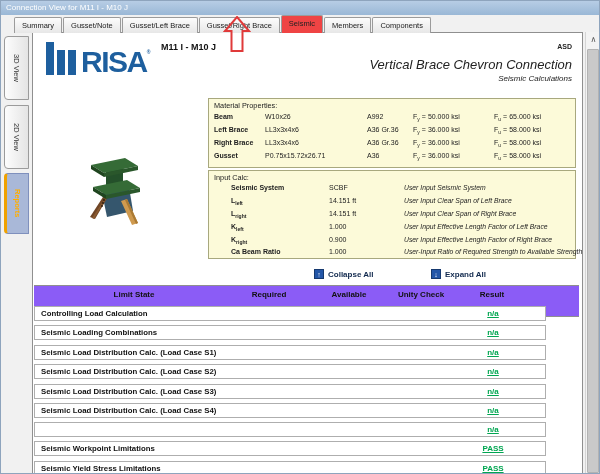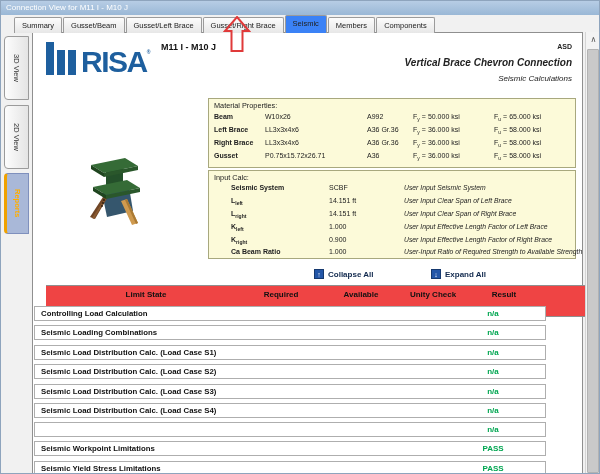--- a/index.html
+++ b/index.html
@@ -19,21 +19,21 @@
   .tabbar { position:absolute; left:0; top:14px; width:600px; height:17px; }
   .tabbar .tab {
     display:inline-block; height:16px; line-height:15px; margin-top:1px;
     padding:0 7px; font-size:7.5px; color:#222;
     background:linear-gradient(#fcfcfc,#e7e7e7);
     border:1px solid #9b9b9b; border-bottom:none;
     border-radius:2px 2px 0 0; margin-right:1px; cursor:default;
     position:relative; z-index:1; vertical-align:bottom;
   }
   .tabbar .tab.active {
-    background:#3b82f6; height:18px; line-height:16px; margin-top:0; z-index:4;
+    background:#ef4444; height:18px; line-height:16px; margin-top:0; z-index:4;
   }
   .tabbar .spacer { display:inline-block; width:13px; }
   
   .sidestrip { position:absolute; left:0; top:31px; width:31px; height:443px; background:#f1f1f1; }
   .vtab {
     position:absolute; left:3px; width:25px;
     writing-mode:vertical-rl; text-orientation:mixed;
     display:flex; align-items:center; justify-content:center;
     font-size:7.5px; color:#333;
     background:linear-gradient(to right,#fdfdfd,#e4e4e4);
@@ -71,21 +71,21 @@
   .logo .b1 { height:33px; }
   .logo .b2, .logo .b3 { height:25px; }
   .logo .risa {
     font-size:30px; font-weight:bold; color:#1e5f9e; letter-spacing:-1.5px;
     line-height:0.82; margin-left:2px;
   }
   .logo .reg { font-size:5px; color:#1e5f9e; vertical-align:18px; }
   .conn-id { position:absolute; left:160px; top:41px; font-size:9px; font-weight:bold; color:#111; }
   .hdr-right { position:absolute; right:27px; text-align:right; color:#222; }
   .asd  { top:42px; font-size:7px; font-weight:bold; }
-  .ctype{ top:56px; font-size:10px; font-weight:bold; font-style:italic; }
+  .ctype{ top:56px; font-size:13px; font-weight:normal; font-style:italic; }
   .calc { top:73px; font-size:8px; font-style:italic; }
   
   .red-arrow { position:absolute; left:222px; top:15px; z-index:6; }
   
   .view3d { position:absolute; left:80px; top:156px; }
   
   .ybox {
     position:absolute; left:207px; width:368px;
     background:#fcfad9; border:1px solid #a8a87e; font-size:7px; color:#222;
   }
@@ -108,51 +108,51 @@
   .ctrl { position:absolute; top:268px; display:flex; align-items:center; cursor:default; }
   .ctrl.collapse { left:313px; } .ctrl.expand { left:415px;padding-left:15px; }
   .ctrl .sq {
     width:10px; height:10px; background:#2356a8; border:1px solid #16396f;
     color:#fff; font-size:7px; line-height:9px; text-align:center; margin-right:4px;
   }
   .ctrl .clabel { font-size:8px; font-weight:bold; color:#10284d;text-align:center; }
   
   .thead {
     position:absolute; left:33px; top:284px; width:545px; height:32px;
-    border-top:1px solid #8f8f8f; border-bottom:1px solid #8f8f8f; background:#ef4444;margin-left:12px;
+    border-top:1px solid #8f8f8f; border-bottom:1px solid #8f8f8f; background:#8b5cf6;
   }
   .thead span {
     position:absolute; top:4px; transform:translateX(-50%);
     font-size:8px; font-weight:bold; color:#111; white-space:nowrap;
   }
   .h1{left:100px;} .h2{left:235px;} .h3{left:315px;} .h4{left:387px;} .h5{left:458px;}
   .rrow {
     position:absolute; left:33px; width:512px; height:15px;
     background:#fff; border:1px solid #aeaeae; cursor:default;
   }
   .rrow .rlabel {
     position:absolute; left:6px; top:0; line-height:14px;
     font-size:7.8px; font-weight:bold; color:#111; white-space:nowrap;
   }
   .rrow .rresult {
     position:absolute; left:458px; top:0; transform:translateX(-50%);
-    line-height:14px; font-size:8px; font-weight:bold; color:#00a651;
+    line-height:14px; font-size:8px; font-weight:bold; color:#00a651;text-decoration:underline;
   }
 </style>
 </head>
 <body>
 
 <div id="app">
 
   <div class="titlebar">
     <span>Connection View for M11 I - M10 J</span>
   </div>
 
   <div class="tabbar">
-    <span class="spacer"></span><span class="tab">Summary</span><span class="tab">Gusset/Beam</span><span class="tab">Gusset/Left Brace</span><span class="tab">Gusset/Right Brace</span><span class="tab active">Seismic</span><span class="tab">Members</span><span class="tab">Components</span>
+    <span class="spacer"></span><span class="tab">Summary</span><span class="tab">Gusset/Note</span><span class="tab">Gusset/Left Brace</span><span class="tab">Gusset/Right Brace</span><span class="tab active">Seismic</span><span class="tab">Members</span><span class="tab">Components</span>
   </div>
 
   <div class="sidestrip">
     <div class="vtab v3d">3D View</div>
     <div class="vtab v2d">2D View</div>
     <div class="vtab vrep">Reports</div>
   </div>
 
   <div class="panel"></div>
 

